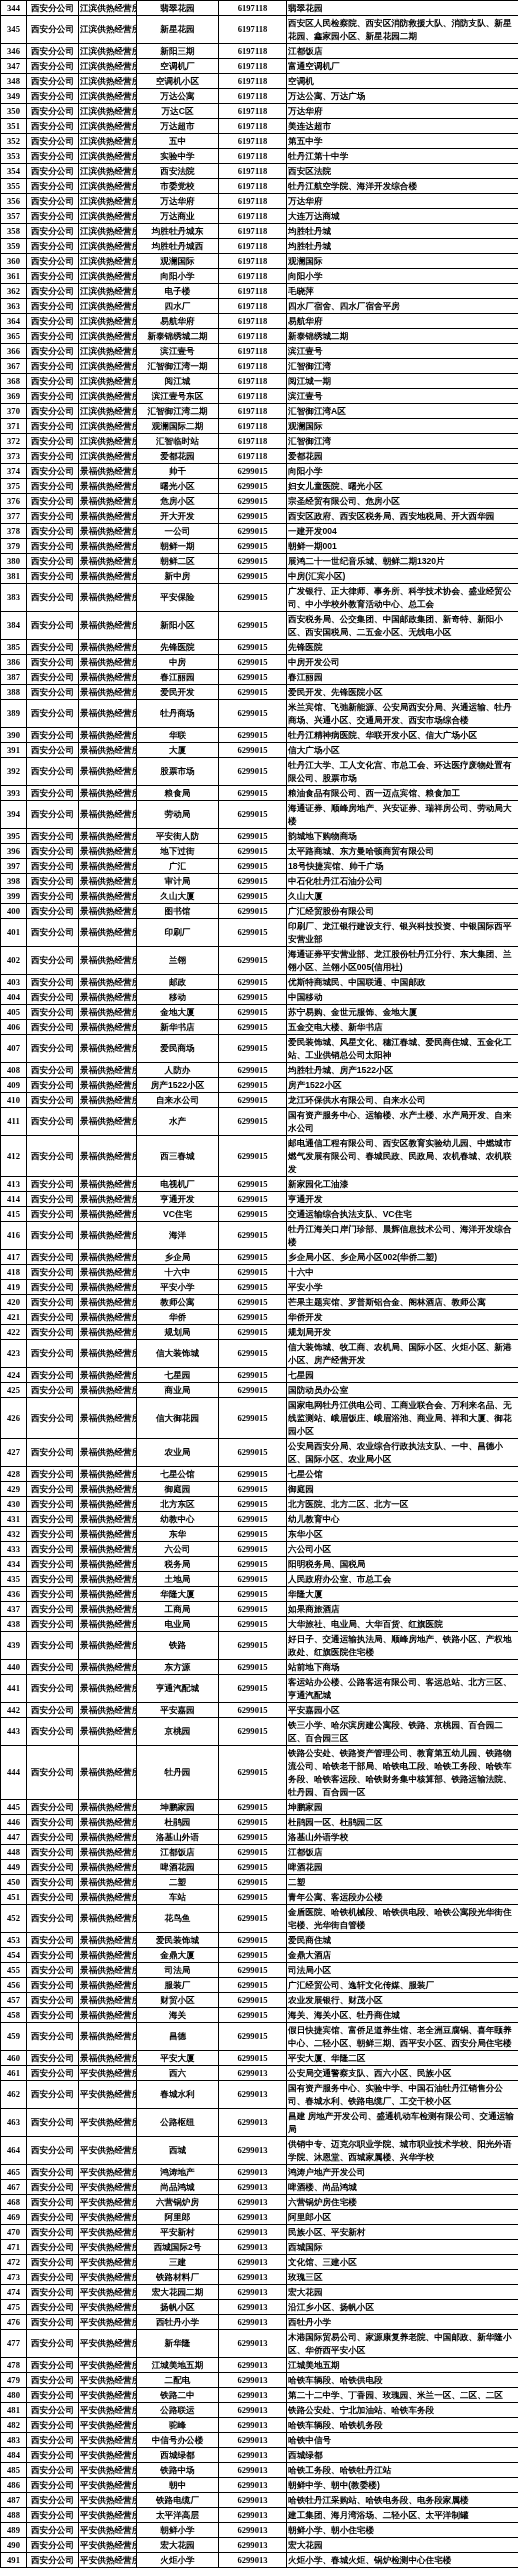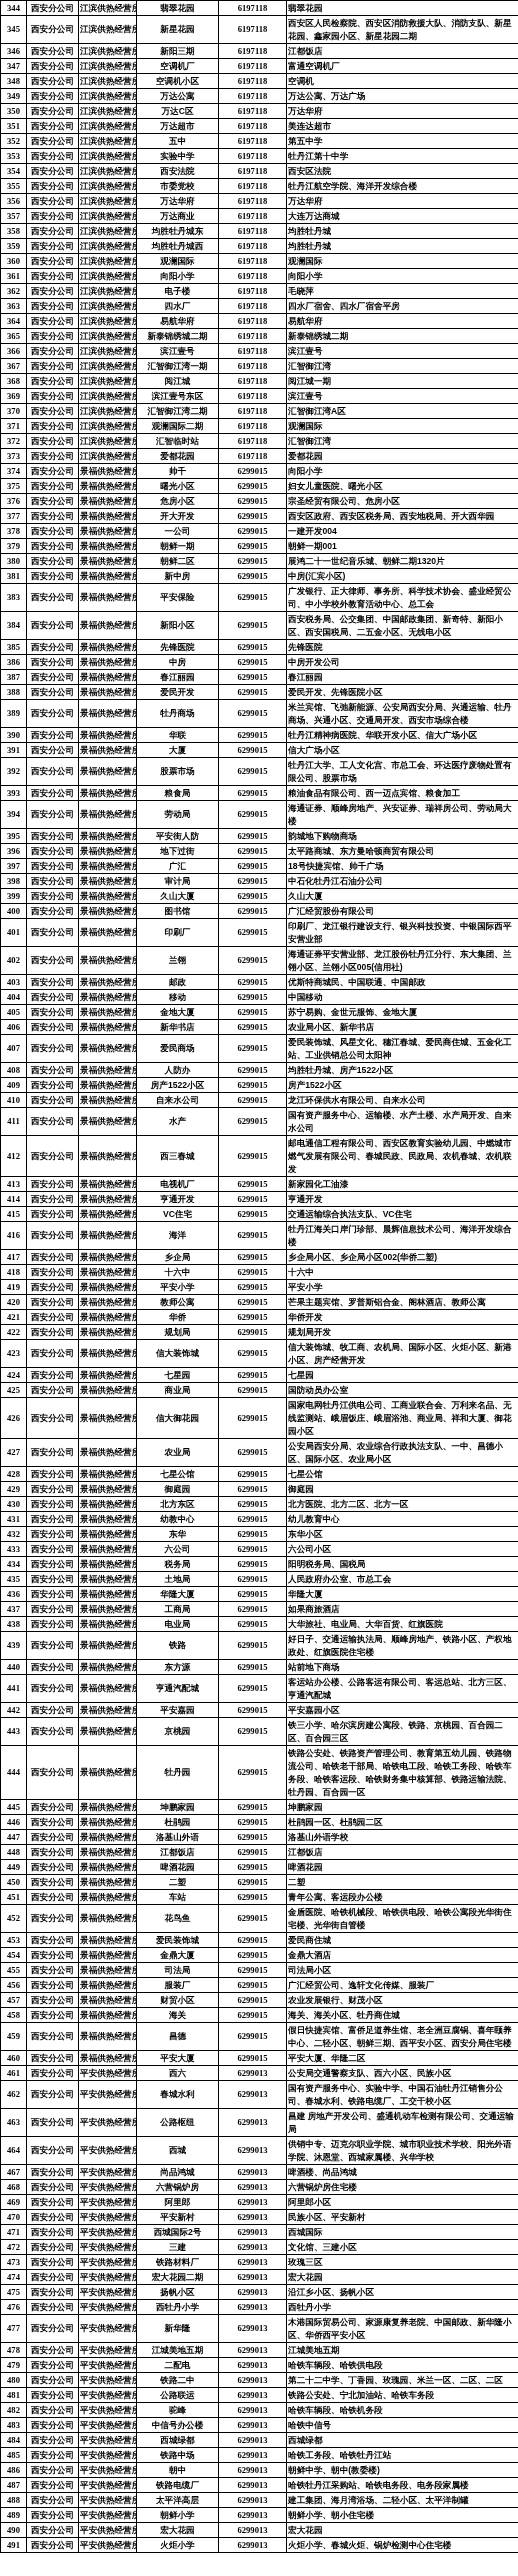--- a/index.html
+++ b/index.html
@@ -535,21 +535,21 @@
           <td class="c3">金地大厦</td>
           <td class="c4">6299015</td>
           <td class="c5">苏宁易购、金世元服饰、金地大厦</td>
         </tr>
         <tr>
           <td class="c0">406</td>
           <td class="c1">西安分公司</td>
           <td class="c2">景福供热经营所</td>
           <td class="c3">新华书店</td>
           <td class="c4">6299015</td>
-          <td class="c5">农业局小区、新华书店</td>
+          <td class="c5">五金交电大楼、新华书店</td>
         </tr>
         <tr>
           <td class="c0">407</td>
           <td class="c1">西安分公司</td>
           <td class="c2">景福供热经营所</td>
           <td class="c3">爱民商场</td>
           <td class="c4">6299015</td>
           <td class="c5">爱民装饰城、风星文化、穗江春城、爱民商住城、五金化工站、工业供销总公司太阳神</td>
         </tr>
         <tr>
@@ -1000,20 +1000,28 @@
           <td class="c4">6299013</td>
           <td class="c5">昌建 房地产开发公司、盛通机动车检测有限公司、交通运输局</td>
         </tr>
         <tr>
           <td class="c0">464</td>
           <td class="c1">西安分公司</td>
           <td class="c2">平安供热经营所</td>
           <td class="c3">西城</td>
           <td class="c4">6299013</td>
           <td class="c5">供销中专、迈克尔职业学院、城市职业技术学校、阳光外语学院、沐恩堂、西城家属楼、兴华学校</td>
+        </tr>
+        <tr>
+          <td class="c0">465</td>
+          <td class="c1">西安分公司</td>
+          <td class="c2">平安供热经营所</td>
+          <td class="c3">鸿涛地产</td>
+          <td class="c4">6299013</td>
+          <td class="c5">鸿涛户地产开发公司</td>
         </tr>
         <tr>
           <td class="c0">467</td>
           <td class="c1">西安分公司</td>
           <td class="c2">平安供热经营所</td>
           <td class="c3">尚品鸿城</td>
           <td class="c4">6299013</td>
           <td class="c5">啤酒楼、尚品鸿城</td>
         </tr>
         <tr>

